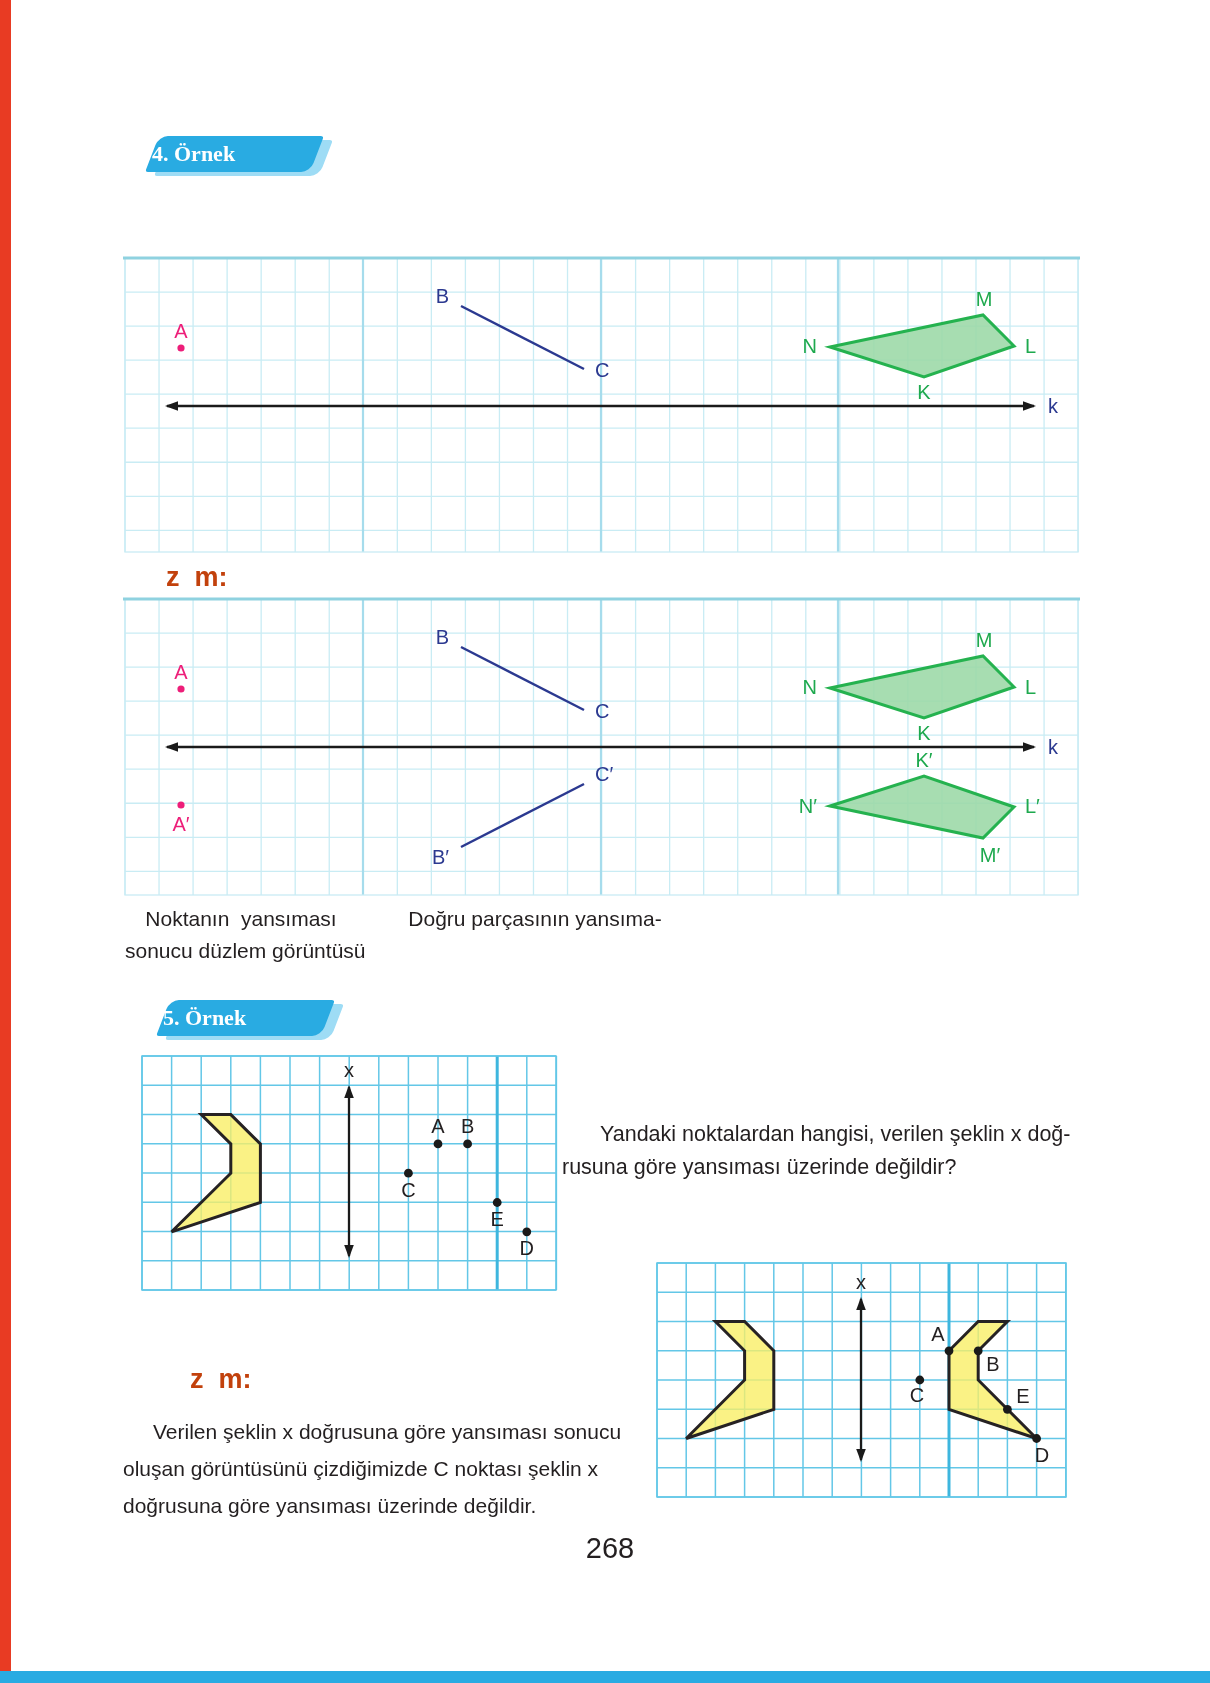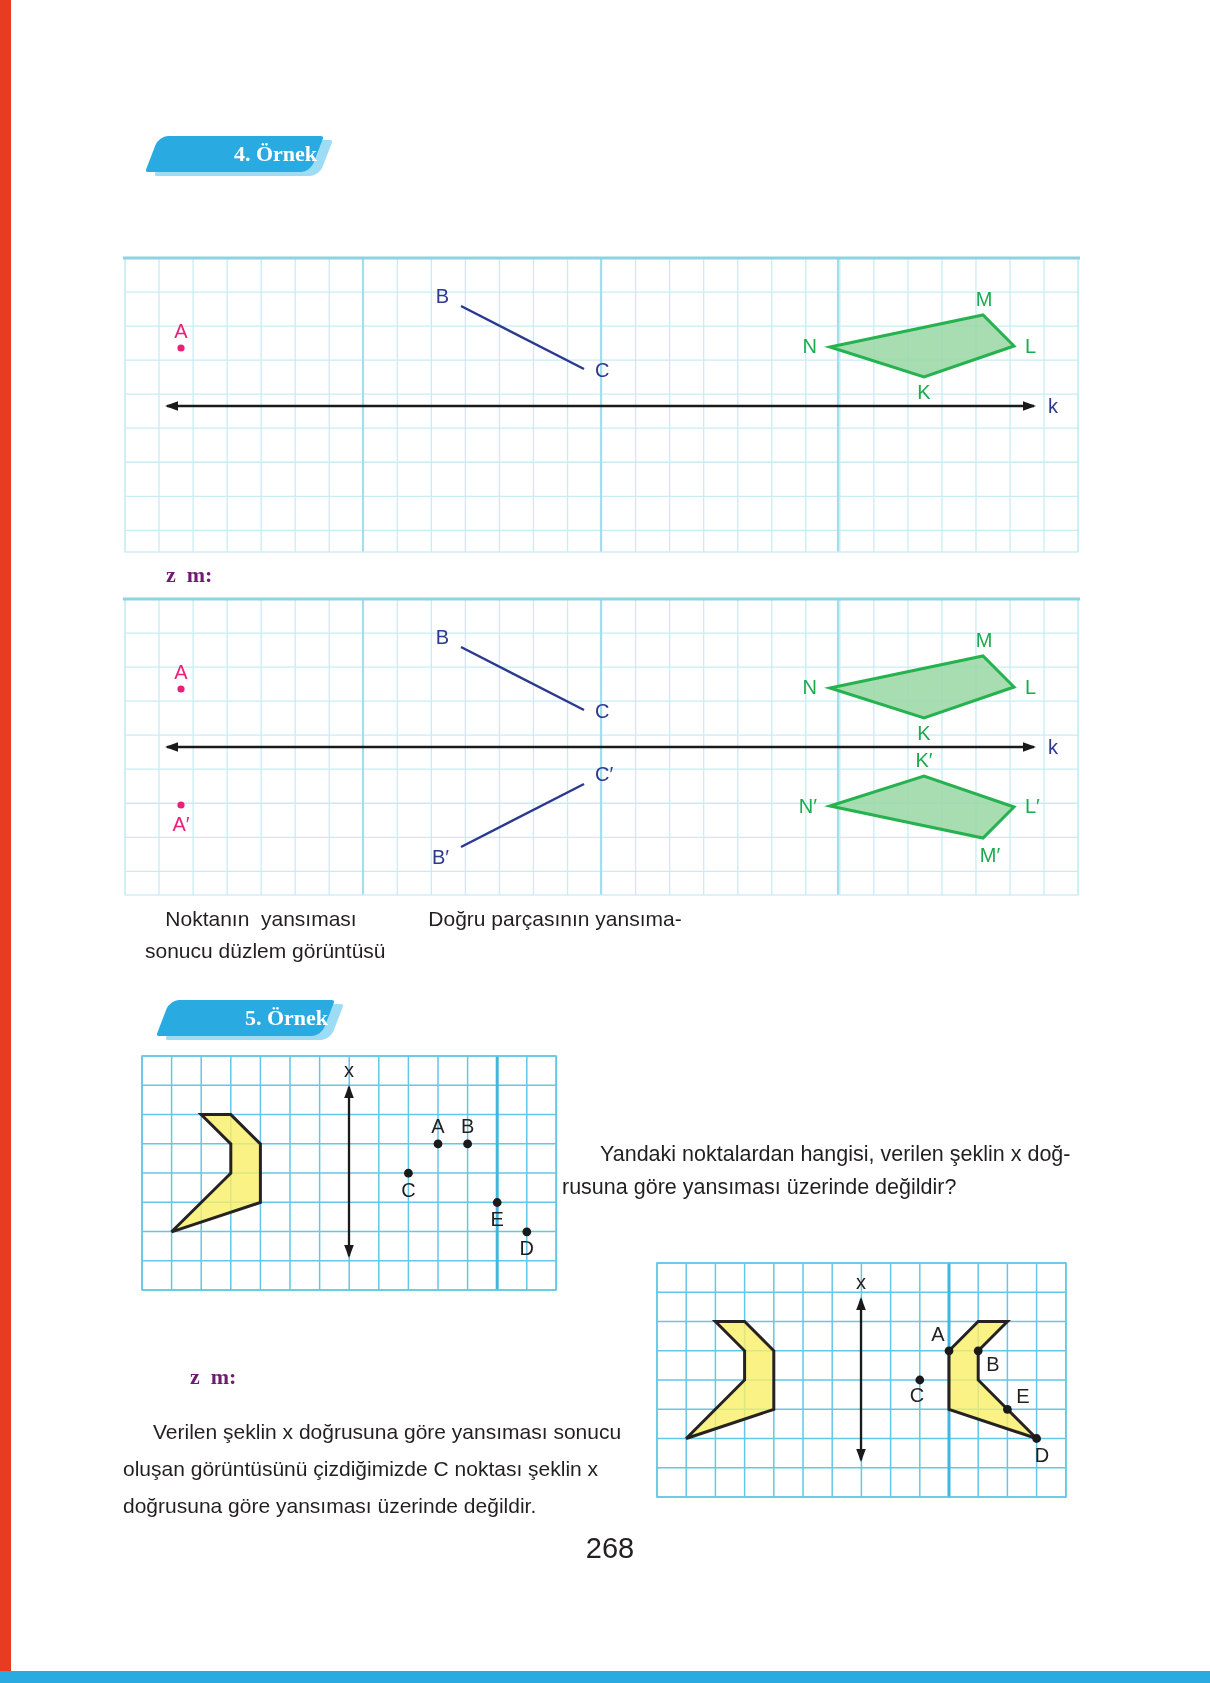--- a/index.html
+++ b/index.html
@@ -9,33 +9,33 @@
   }
   #fig{position:absolute;left:0;top:0;}
   .left-bar{position:absolute;left:0;top:0;width:11px;height:1683px;background:#e83b23;}
   .bottom-bar{position:absolute;left:0;top:1671px;width:1210px;height:12px;background:#29abe2;}
 
   .badge{position:absolute;width:165px;height:36px;}
   .badge-shadow{position:absolute;left:0;top:0;right:0;bottom:0;background:#9edcf5;
     transform:translate(9px,4px) skewX(-21deg);border-radius:9px 3px 9px 3px;}
   .badge-bg{position:absolute;left:0;top:0;right:0;bottom:0;background:#29abe2;
     transform:skewX(-21deg);border-radius:9px 3px 9px 3px;}
-  .badge-text{position:relative;display:block;text-align:right;line-height:36px;color:#ffffff;
+  .badge-text{position:relative;display:block;text-align:left;line-height:36px;color:#ffffff;
     font-family:"Liberation Serif", serif;font-weight:bold;font-size:22px;}
 
   .tblock{position:absolute;}
   .tline{white-space:pre;font-size:21px;line-height:29.5px;}
   .indent{text-indent:29px;}
 
   .q-line{white-space:pre;font-size:21.5px;line-height:33px;}
   .s-line{white-space:pre;font-size:21px;line-height:37px;}
 
-  .zm{position:absolute;font-weight:bold;font-size:22px;color:#701a75;white-space:pre;font-family:Liberation Serif, serif;}
-
-  .caption{position:absolute;font-size:21px;line-height:32px;text-align:center;color:#231f20;margin-left:20px;}
+  .zm{position:absolute;font-weight:bold;font-size:27px;color:#c2410c;white-space:pre;}
+
+  .caption{position:absolute;font-size:21px;line-height:32px;text-align:center;color:#231f20;}
   .caption div{white-space:pre;}
 
   .pagenum{position:absolute;left:540px;top:1532px;width:140px;text-align:center;font-size:29px;color:#231f20;}
 </style>
 </head>
 <body>
 
 <div id="page">
 
   <svg id="fig" width="1210" height="1683" viewBox="0 0 1210 1683">
@@ -275,21 +275,21 @@
   <div class="caption" style="left:400px;top:903px;width:270px;">
     <div>Doğru parçasının yansıma-</div>
   </div>
 
   <div class="badge" style="left:163px;top:1000px;">
     <div class="badge-shadow"></div>
     <div class="badge-bg"></div>
     <span class="badge-text">5. Örnek</span>
   </div>
 
-  <div class="tblock" style="left:562px;top:1118px;width:540px;margin-top:20px;">
+  <div class="tblock" style="left:562px;top:1118px;width:540px;">
     <div class="q-line" style="text-indent:38px;">Yandaki noktalardan hangisi, verilen şeklin x doğ-</div>
     <div class="q-line">rusuna göre yansıması üzerinde değildir?</div>
   </div>
 
   <div class="zm" style="left:190px;top:1364px;">z  m:</div>
 
   <div class="tblock" style="left:123px;top:1413px;width:500px;">
     <div class="s-line" style="text-indent:30px;">Verilen şeklin x doğrusuna göre yansıması sonucu</div>
     <div class="s-line">oluşan görüntüsünü çizdiğimizde C noktası şeklin x</div>
     <div class="s-line">doğrusuna göre yansıması üzerinde değildir.</div>

